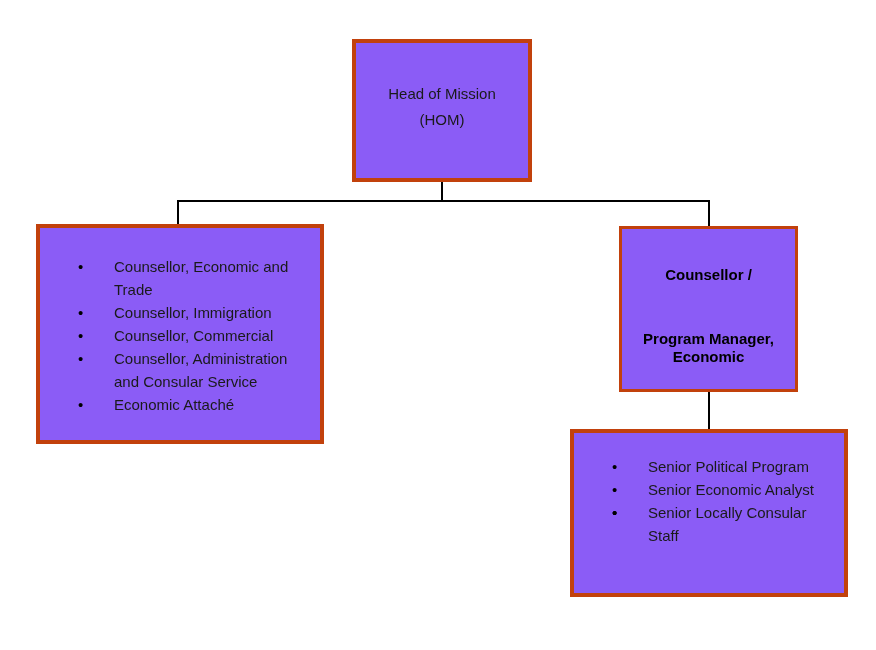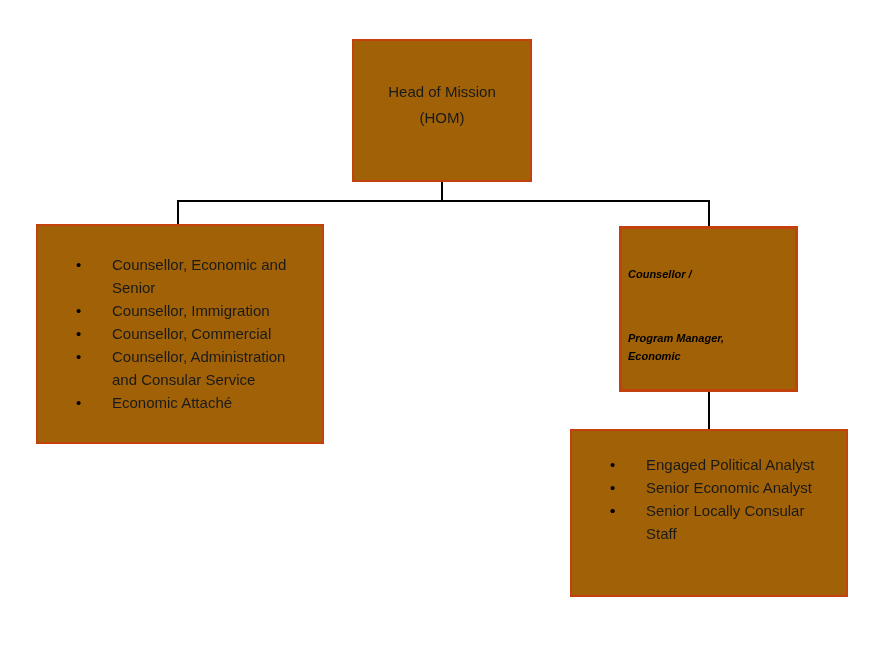--- a/index.html
+++ b/index.html
@@ -17,22 +17,22 @@
     width: 876px;
     height: 650px;
     background: #ffffff;
     overflow: hidden;
   }
 
   
   .node-box {
     position: absolute;
     box-sizing: border-box;
-    background: #a16207;
-    border: 2px solid #c2410c;
+    background: #8b5cf6;
+    border: 4px solid #c2410c;
   }
   .node-box.thick {
     border-width: 3px;
   }
 
   
   .node-title-text {
     position: absolute;
     left: 0;
     right: 0;
@@ -40,25 +40,25 @@
     font-size: 15px;
     line-height: 26px;
     color: #1a1a1a;
   }
 
   
   .node-center-text {
     position: absolute;
     left: 6px;
     right: 6px;
+    text-align: center;
     font-weight: bold;
-    font-size: 11px;
+    font-size: 15px;
     line-height: 23px;
     color: #000000;
-    font-style: italic;
   }
 
   
   .bullet-list {
     position: absolute;
     margin: 0;
     padding: 0;
     list-style: none;
   }
   .bullet-item {
@@ -107,21 +107,21 @@
 
   <div class="node-box" style="left:352px; top:39px; width:180px; height:143px;">
     <div class="node-title-text" style="top:38px;">Head of Mission</div>
     <div class="node-title-text" style="top:64px;">(HOM)</div>
   </div>
 
   <div class="node-box" style="left:36px; top:224px; width:288px; height:220px;">
     <ul class="bullet-list" style="left:38px; top:27px; width:232px;">
       <li class="bullet-item">
         <span class="bullet-marker">•</span>
-        <span class="bullet-text">Counsellor, Economic and Senior</span>
+        <span class="bullet-text">Counsellor, Economic and Trade</span>
       </li>
       <li class="bullet-item">
         <span class="bullet-marker">•</span>
         <span class="bullet-text">Counsellor, Immigration</span>
       </li>
       <li class="bullet-item">
         <span class="bullet-marker">•</span>
         <span class="bullet-text">Counsellor, Commercial</span>
       </li>
       <li class="bullet-item">
@@ -138,21 +138,21 @@
   <div class="node-box thick" style="left:619px; top:226px; width:179px; height:166px;">
     <div class="node-center-text" style="top:34px;">Counsellor /</div>
     <div class="node-center-text" style="top:57px;margin-top:41px;">Program Manager,</div>
     <div class="node-center-text" style="top:116px;">Economic</div>
   </div>
 
   <div class="node-box" style="left:570px; top:429px; width:278px; height:168px;">
     <ul class="bullet-list" style="left:38px; top:22px; width:210px;">
       <li class="bullet-item">
         <span class="bullet-marker">•</span>
-        <span class="bullet-text">Engaged Political Analyst</span>
+        <span class="bullet-text">Senior Political Program</span>
       </li>
       <li class="bullet-item">
         <span class="bullet-marker">•</span>
         <span class="bullet-text">Senior Economic Analyst</span>
       </li>
       <li class="bullet-item">
         <span class="bullet-marker">•</span>
       </li>
       <li class="bullet-item">
         <span class="bullet-marker">•</span>

